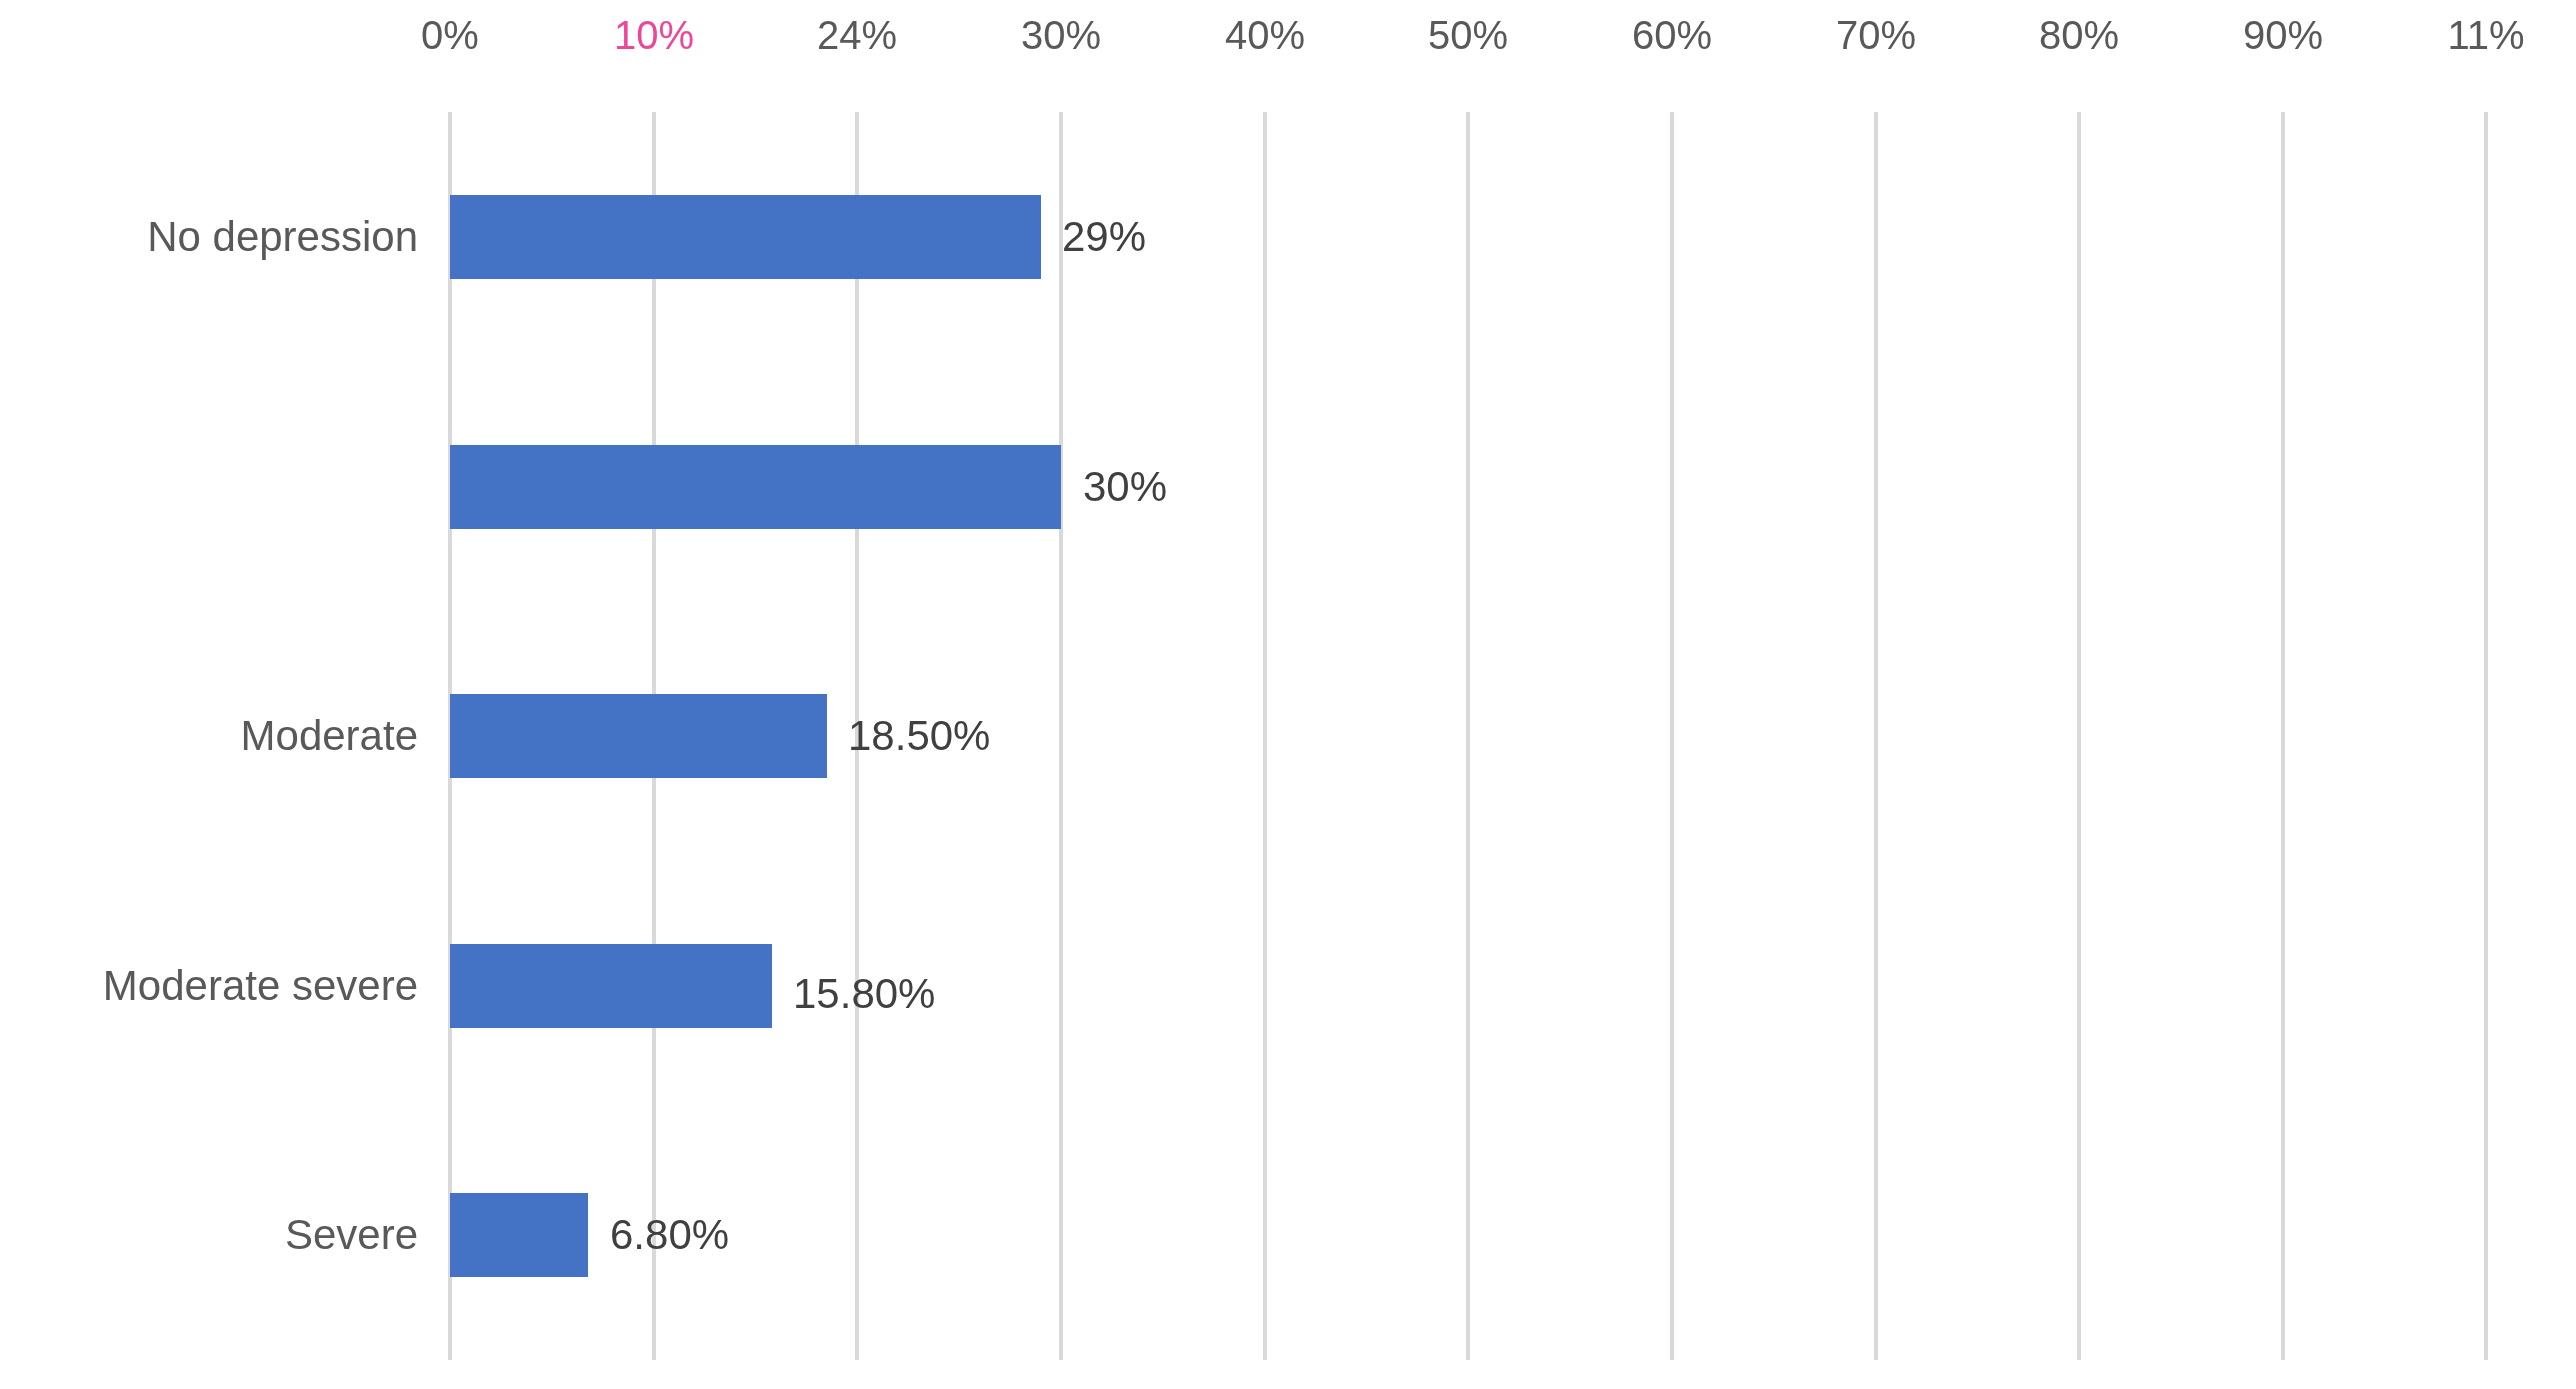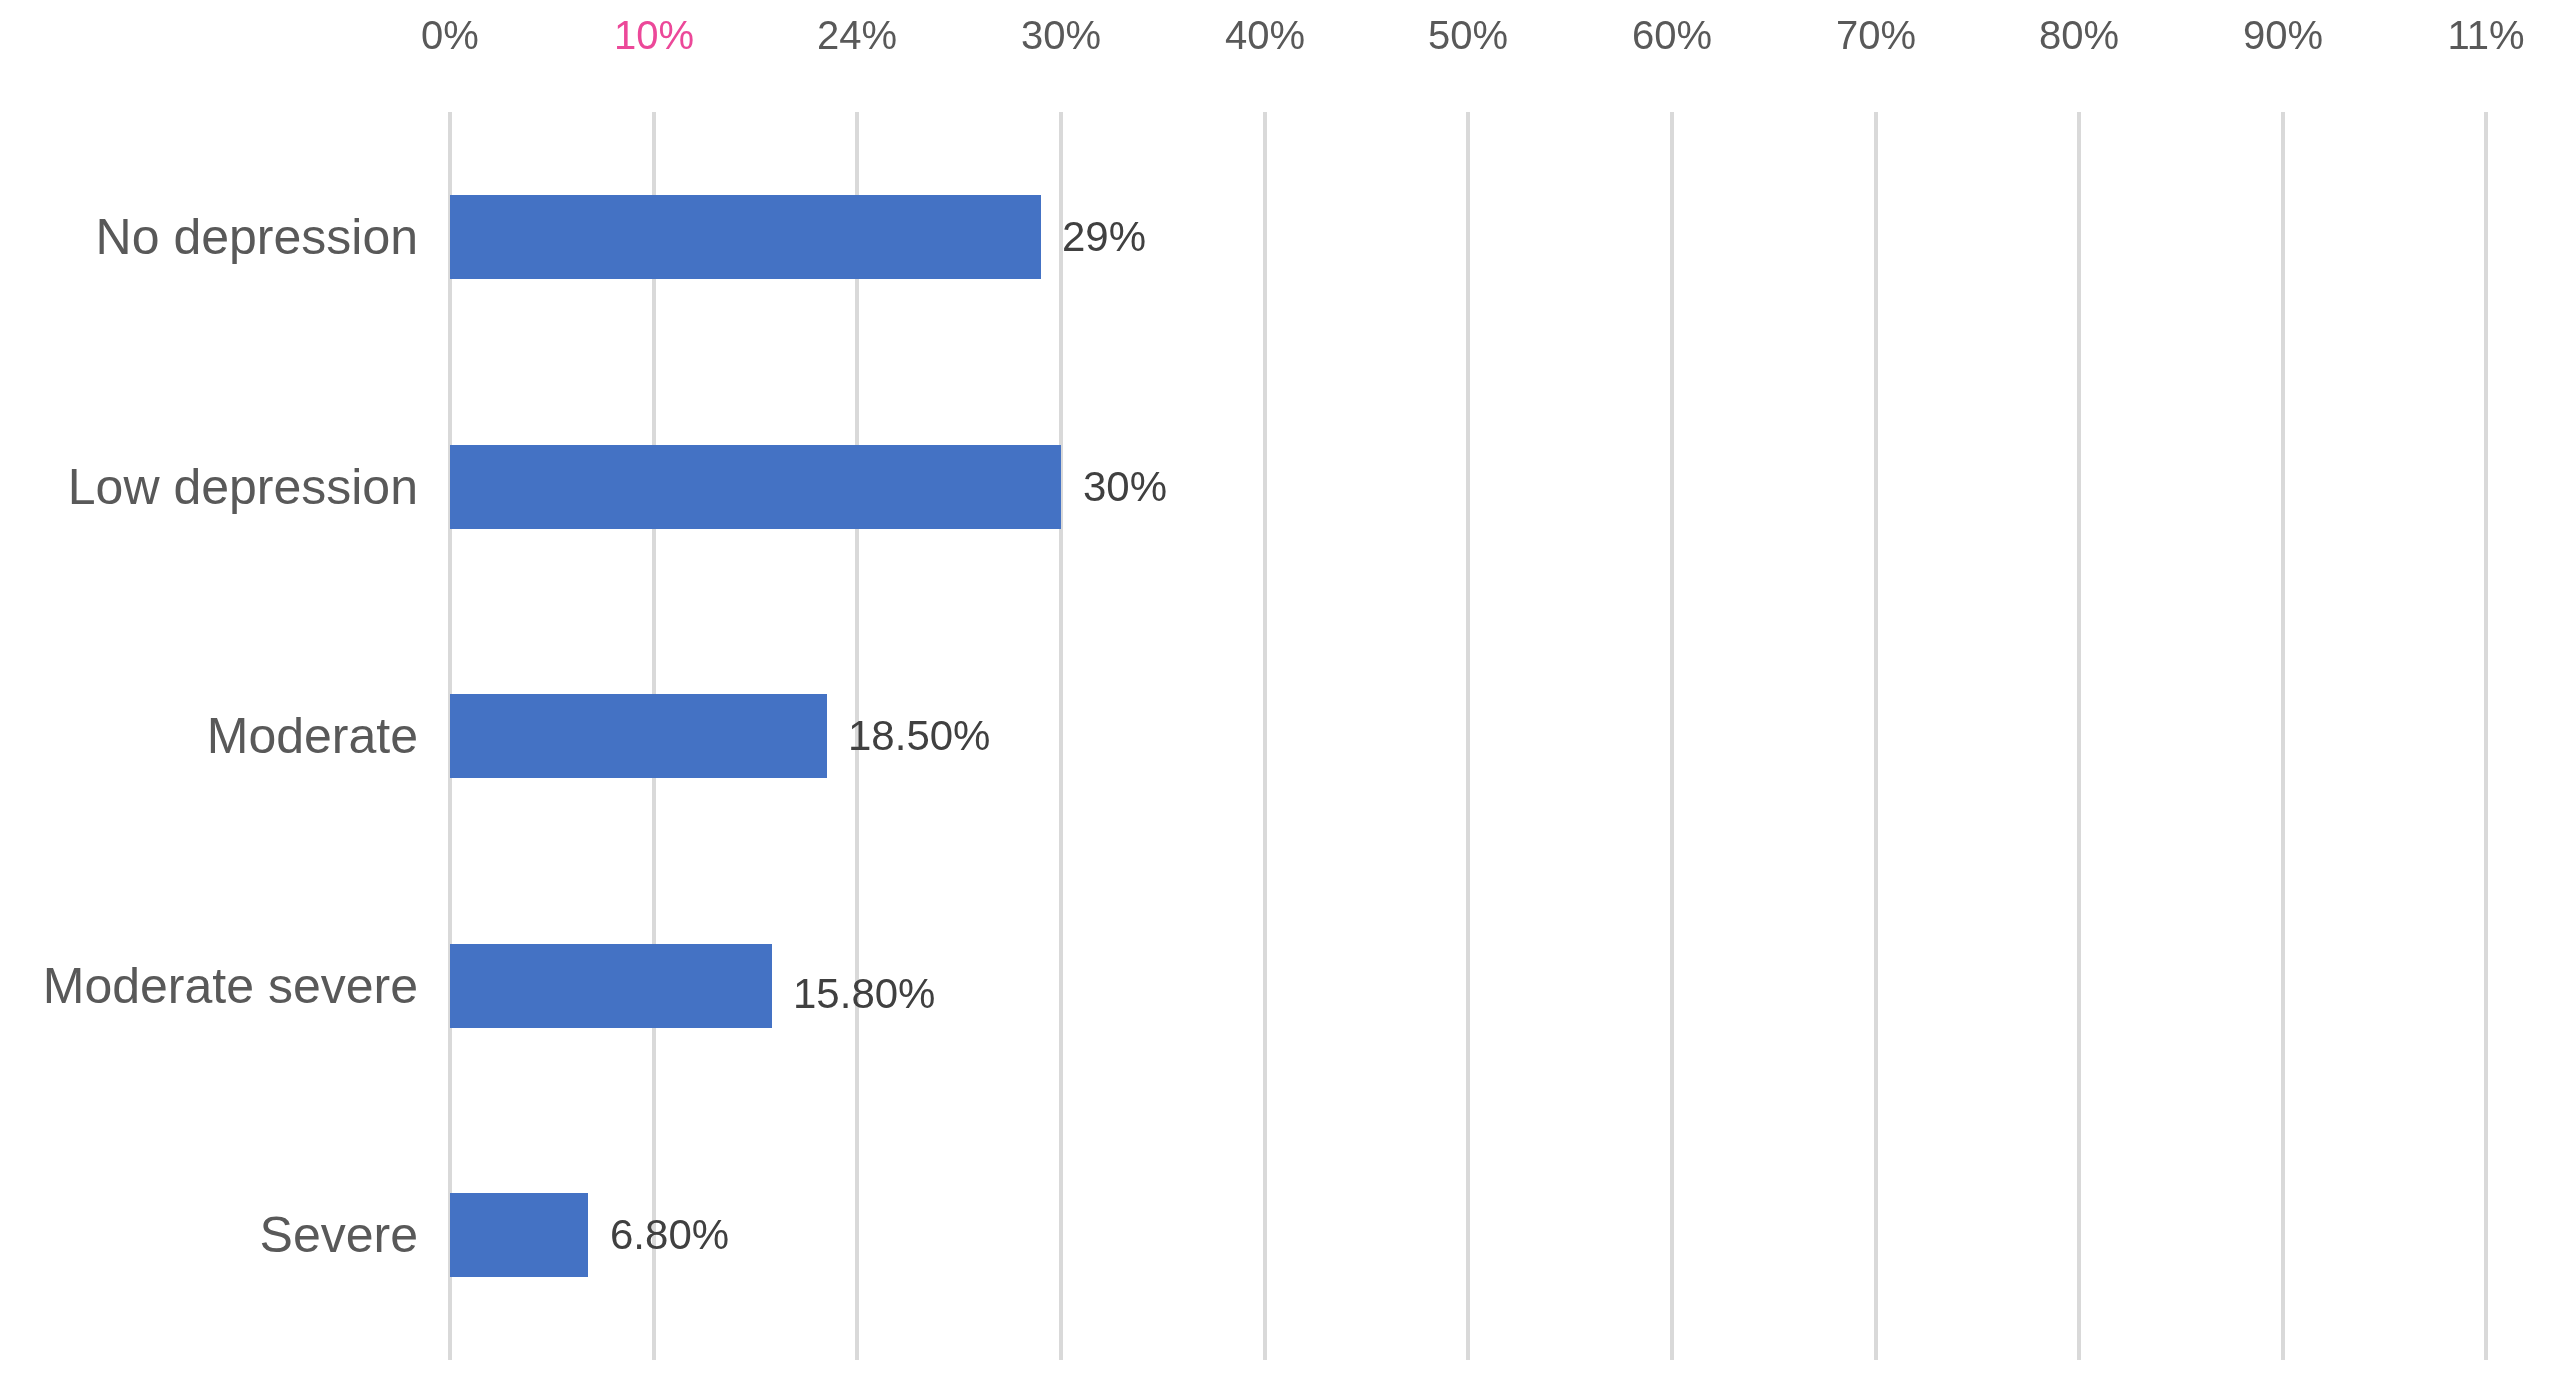--- a/index.html
+++ b/index.html
@@ -69,21 +69,21 @@
     top: 112px;
     width: 418px;
     height: 1248px;
   }
   .cat-label {
     position: absolute;
     right: 0;
     width: 418px;
     text-align: right;
     color: #595959;
-    font-size: 50px;
+    font-size: 42px;
     line-height: 50px;
     white-space: nowrap;
     font-family: "Liberation Sans", sans-serif;
   }
 
   
   .bar {
     position: absolute;
     left: 0;
     background: #4472c4;
@@ -139,20 +139,19 @@
         <div class="bar-value-label" style="left: 398px; top: 599px; color: rgb(64, 64, 64);">18.50%</div>
         <div class="bar" style="top: 832px; width: 322px; height: 84px; background: rgb(68, 114, 196);"></div>
         <div class="bar-value-label" style="left: 343px; top: 849px; color: rgb(64, 64, 64); margin-top: 8px;">15.80%</div>
         <div class="bar" style="top: 1081px; width: 138px; height: 84px; background: rgb(68, 114, 196);"></div>
         <div class="bar-value-label" style="left: 160px; top: 1098px; color: rgb(64, 64, 64);">6.80%</div>
       </div>
   </div>
 
   <div class="cat-labels">
       <div class="cat-label" style="top: 100px; color: rgb(89, 89, 89);">No depression</div>
-      <div class="cat-label" style="top: 350px; color: rgb(89, 89, 89);">Low depression</div>
       <div class="cat-label" style="top: 599px; color: rgb(89, 89, 89); padding-left: 40px;">Moderate</div>
       <div class="cat-label" style="top: 849px; color: rgb(89, 89, 89);">Moderate severe</div>
       <div class="cat-label" style="top: 1098px; color: rgb(89, 89, 89); margin-left: 24px;">Severe</div>
     </div>
 
 </div>
 
 
 </body></html>

